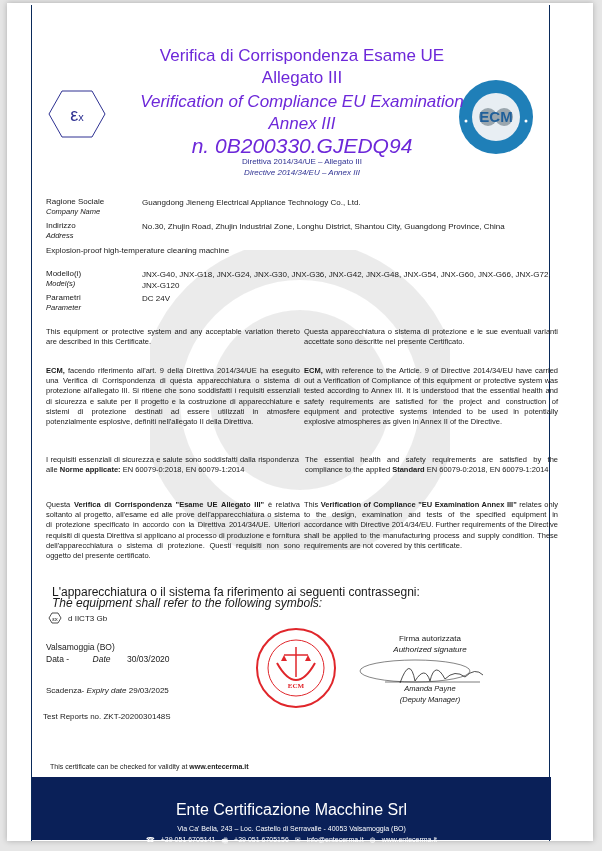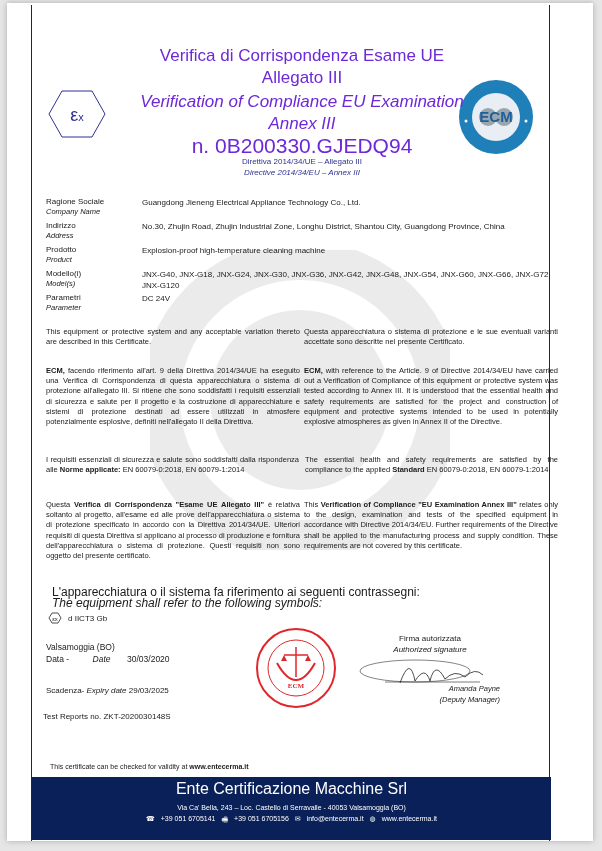--- a/index.html
+++ b/index.html
@@ -7,21 +7,21 @@
   body { background:#d9d9d9; font-family:"Liberation Sans", sans-serif; color:#1a1a1a; position:relative; }
   .page-bg { position:absolute; left:0; top:0; width:602px; height:851px; background:#e6e6e6; }
   .page { position:absolute; left:7px; top:3px; width:586px; height:838px; background:#fff; box-shadow:0 0 6px rgba(0,0,0,.25); }
   .frame { position:absolute; left:24px; top:2px; width:519px; height:836px; border-left:1px solid #0a2a5a; border-right:1px solid #0a2a5a; }
   .abs { position:absolute; }
   .title { color:#6d28d9; text-align:center; width:400px; left:102px; }
   .t1 { top:45px; font-size:17px; line-height:22px; }
   .t2 { top:67px; font-size:17px; line-height:22px; }
   .t3 { top:91px; font-size:17px; font-style:italic; line-height:22px; }
   .t4 { top:113px; font-size:17px; font-style:italic; line-height:22px; }
-  .t5 { top:134px; font-size:21px; line-height:24px; }
+  .t5 { top:134px; font-size:21px; line-height:24px;font-style:italic; }
   .t6 { top:157px; font-size:8px; line-height:10px; color:#2e3192; }
   .t7 { top:168px; font-size:8px; font-style:italic; line-height:10px; color:#2e3192; }
   .ex-logo { left:47px; top:89px; width:60px; height:50px; }
   .ecm-logo { left:458px; top:79px; width:76px; height:76px; }
   .info { left:46px; top:197px; width:520px; font-size:8px; }
   .info .row { display:flex; }
   .info .lab { width:96px; }
   .info .lab .it { font-style:italic; font-size:7.5px; display:block; margin-top:1px; }
   .info .val { flex:1; line-height:11px; }
   .info .r { height:24px; }
@@ -35,25 +35,25 @@
   .sym .it { font-style:italic; }
   .sym-line { left:48px; top:612px; font-size:8px; display:flex; align-items:center; gap:6px; }
   .place { left:46px; top:641px; font-size:8.5px; line-height:12px; }
   .place .it { font-style:italic;padding-left:21px; }
   .expiry { left:46px; top:686px; font-size:8px; }
   .testrep { left:43px; top:712px; font-size:8px; }
   .stamp { left:255px; top:627px; width:82px; height:82px; }
   .sig { left:360px; top:633px; width:140px; text-align:center; font-size:8px; line-height:11px; }
   .sig .it { font-style:italic; }
   .sig-svg { left:355px; top:655px; width:145px; height:40px; }
-  .sig-name { left:360px; top:683px; width:140px; text-align:right; font-size:7.5px; font-style:italic; line-height:11px; }
+  .sig-name { left:360px; top:683px; width:140px; text-align:center; font-size:7.5px; font-style:italic; line-height:11px; }
   .check { left:50px; top:763px; font-size:7px; }
   .check b { font-weight:bold; }
   .footer { position:absolute; left:32px; top:777px; width:519px; height:63px; background:#0a2058; color:#fff; text-align:center; }
-  .footer .name { font-size:16px; margin-top:2px; line-height:20px; }
+  .footer .name { font-size:16px; margin-top:23px; line-height:20px; }
   .footer .addr { font-size:7px; margin-top:5px; }
   .footer .contacts { font-size:7px; margin-top:4px; display:flex; justify-content:center; gap:6px; }
   .watermark { left:150px; top:250px; width:300px; height:300px; opacity:.09; }
 </style>
 </head>
 <body>
 
 <div class="page-bg"></div>
 <div class="page">
   <div class="frame"></div>
@@ -90,21 +90,20 @@
 <div class="abs info">
   <div class="row r">
     <div class="lab"><span>Ragione Sociale</span><span class="it">Company Name</span></div>
     <div class="val">Guangdong Jieneng Electrical Appliance Technology Co., Ltd.</div>
   </div>
   <div class="row r">
     <div class="lab"><span>Indirizzo</span><span class="it">Address</span></div>
     <div class="val">No.30, Zhujin Road, Zhujin Industrial Zone, Longhu District, Shantou City, Guangdong Province, China</div>
   </div>
   <div class="row r">
-    <div class="lab"><span>Prodotto</span><span class="it">Product</span></div>
     <div class="val">Explosion-proof high-temperature cleaning machine</div>
   </div>
   <div class="row r">
     <div class="lab"><span>Modello(i)</span><span class="it">Model(s)</span></div>
     <div class="val">JNX-G40, JNX-G18, JNX-G24, JNX-G30, JNX-G36, JNX-G42, JNX-G48, JNX-G54, JNX-G60, JNX-G66, JNX-G72, JNX-G120</div>
   </div>
   <div class="row r">
     <div class="lab"><span>Parametri</span><span class="it">Parameter</span></div>
     <div class="val">DC 24V</div>
   </div>

